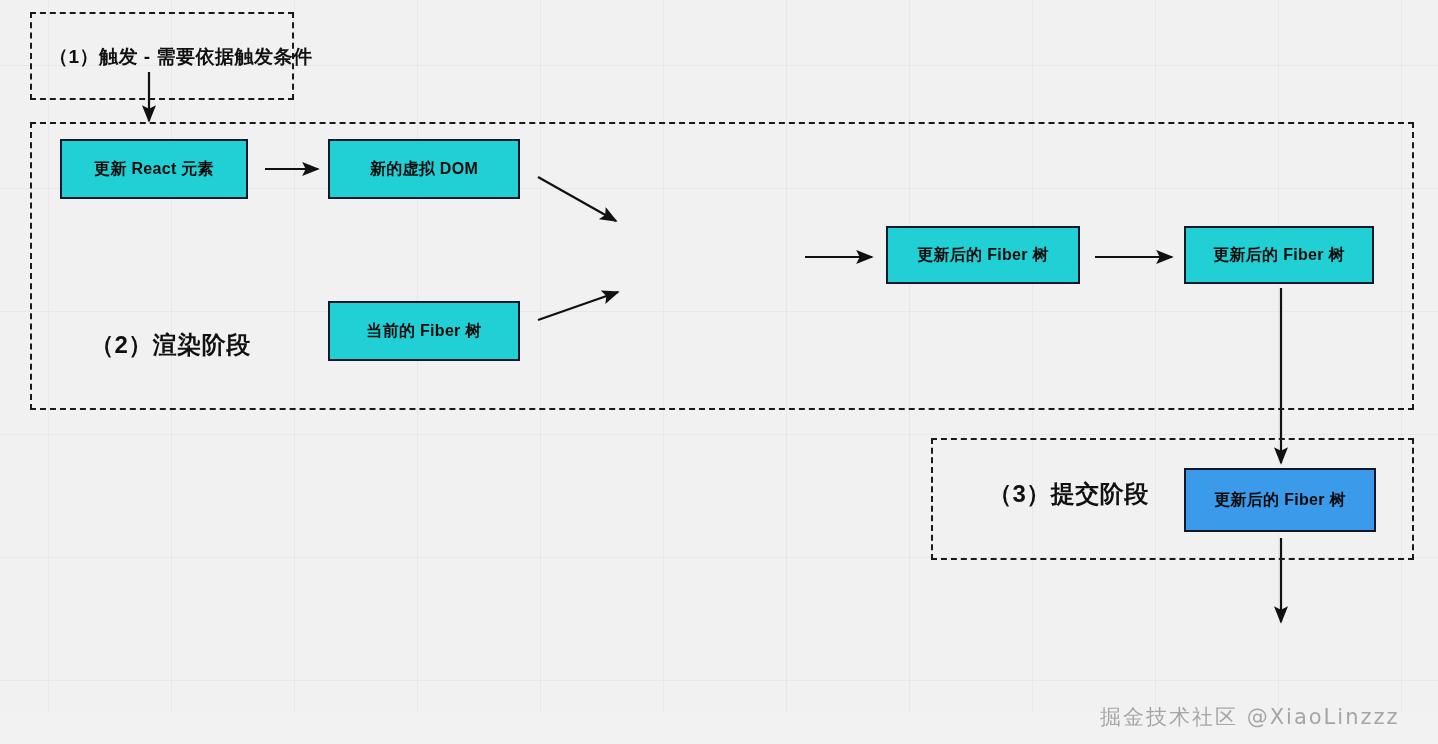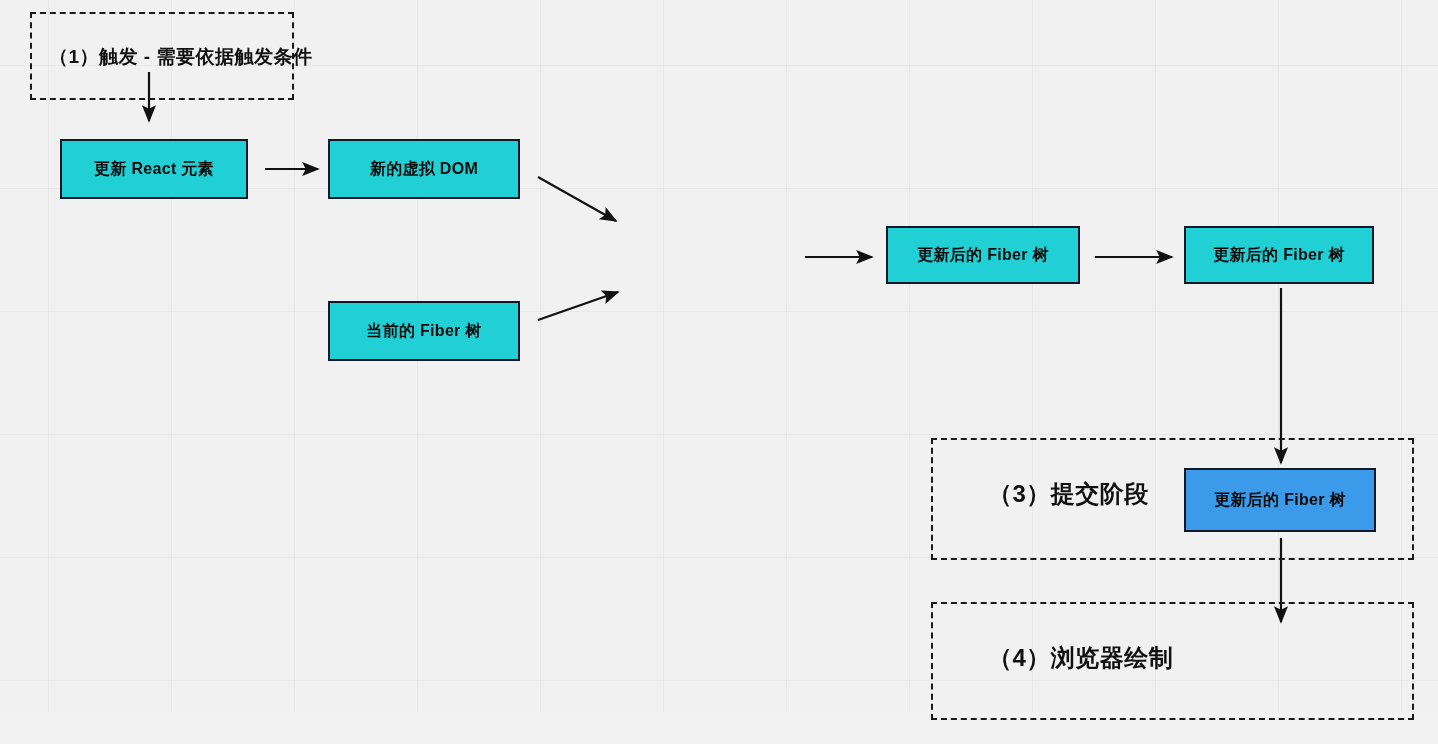--- a/index.html
+++ b/index.html
@@ -119,28 +119,28 @@
 
     <line x1="1281" y1="288" x2="1281" y2="463" stroke="#111" stroke-width="2.2" marker-end="url(#ah)"></line>
 
     <line x1="1281" y1="538" x2="1281" y2="622" stroke="#111" stroke-width="2.2" marker-end="url(#ah)"></line>
   </svg>
 
   <div class="group" style="left:30px; top:12px; width:264px; height:88px;">
     <span class="group-label" style="left:17px; top:30px; font-size:19px;">（1）触发 - 需要依据触发条件</span>
   </div>
 
+  <div class="group" style="left:30px; top:122px; width:1384px; height:288px;">
+    <span class="group-label" style="left:58px; top:205px; font-size:24px;">（2）渲染阶段</span>
+  </div>
 
   <div class="group" style="left:931px; top:438px; width:483px; height:122px;">
     <span class="group-label" style="left:55px; top:38px; font-size:24px;">（3）提交阶段</span>
   </div>
 
-  <div class="group" style="left:931px; top:602px; width:483px; height:118px;">
-    <span class="group-label" style="left:55px; top:38px; font-size:24px;">（4）浏览器绘制</span>
-  </div>
 
   <div class="node teal" style="left:60px; top:139px; width:188px; height:60px; font-size:16px;">
     <span>更新 React 元素</span>
   </div>
 
   <div class="node teal" style="left:328px; top:139px; width:192px; height:60px; font-size:16px;">
     <span>新的虚拟 DOM</span>
   </div>
 
   <div class="node teal" style="left:328px; top:301px; width:192px; height:60px; font-size:16px;">
@@ -154,14 +154,15 @@
 
   <div class="node teal" style="left:1184px; top:226px; width:190px; height:58px; font-size:16px;">
     <span>更新后的 Fiber 树</span>
   </div>
 
   <div class="node blue" style="left:1184px; top:468px; width:192px; height:64px; font-size:16px;">
     <span>更新后的 Fiber 树</span>
   </div>
 
 
+  <div class="watermark" style="left:1100px; top:703px;">掘金技术社区 @XiaoLinzzz</div>
 
 </div>
 
 </body></html>

